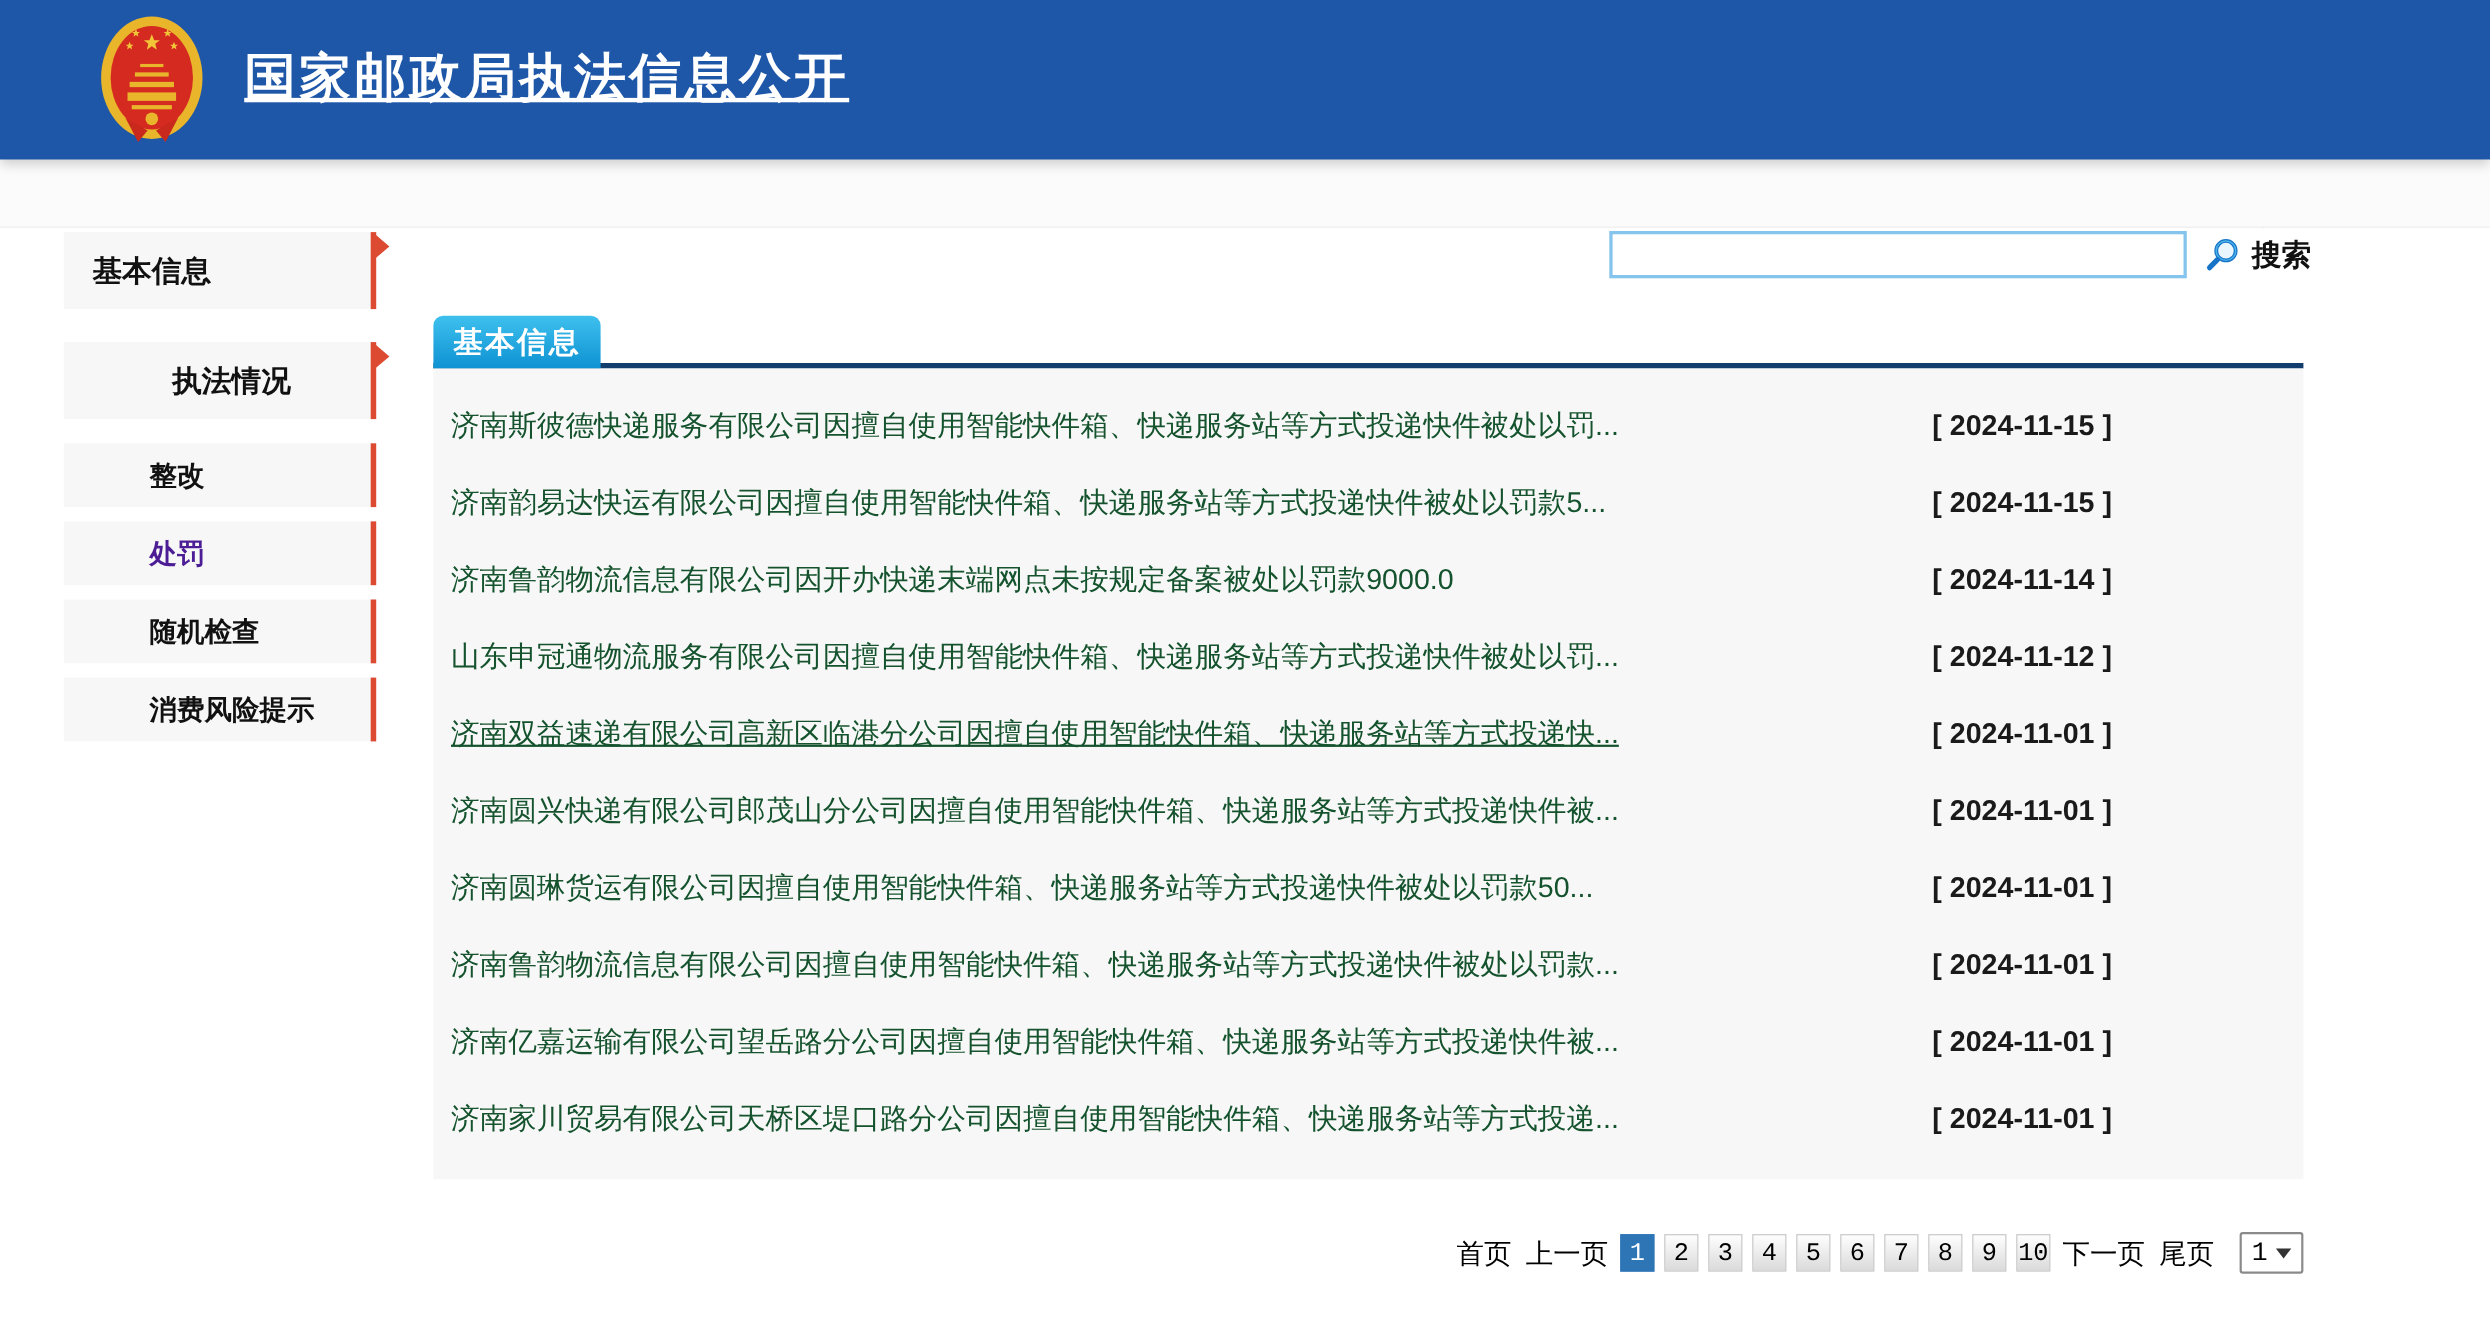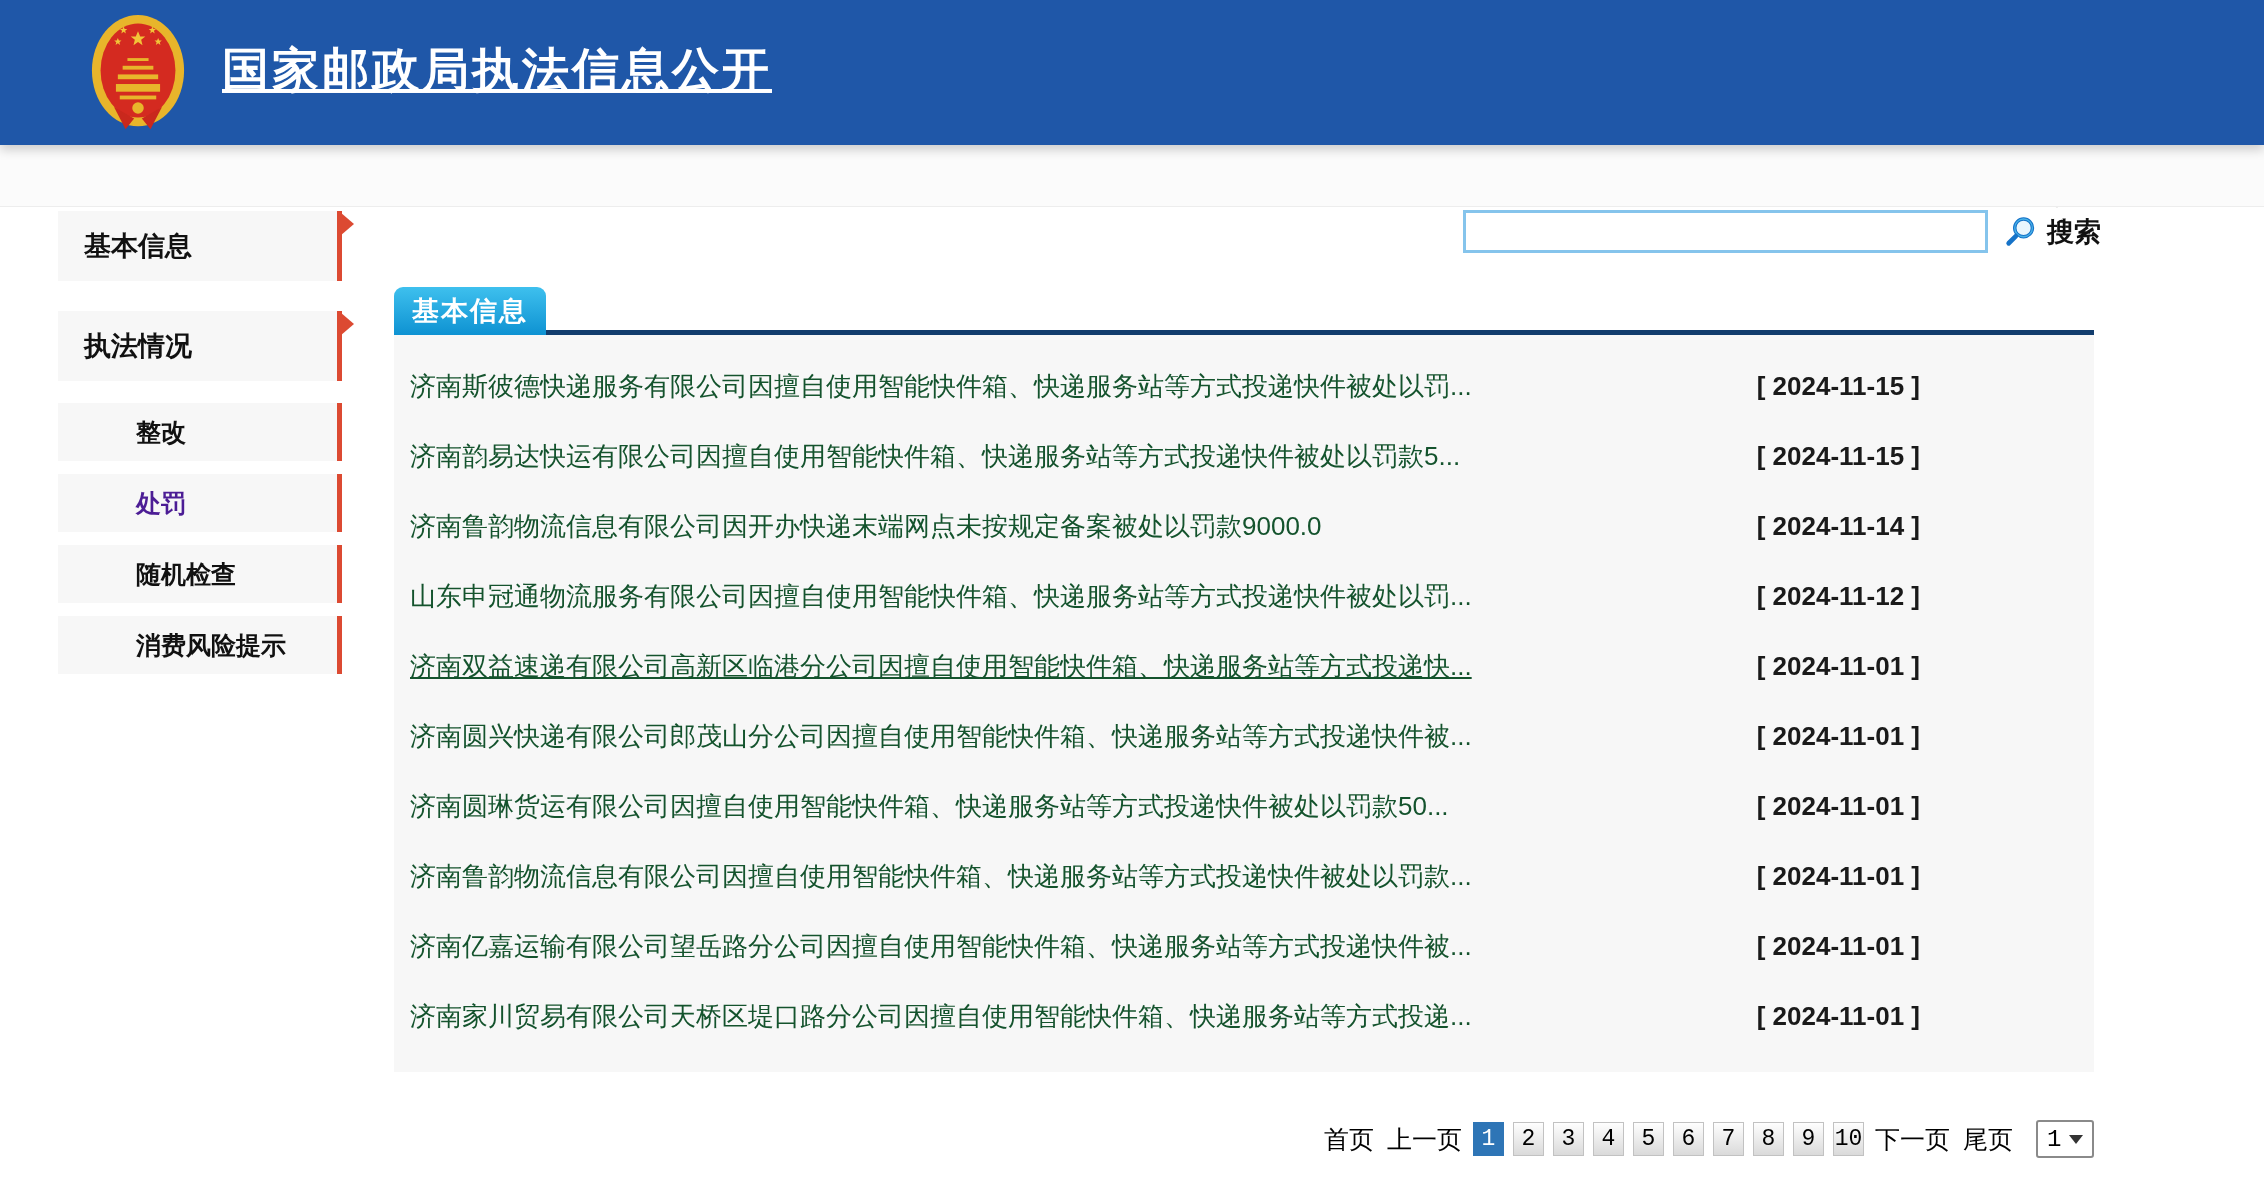--- a/index.html
+++ b/index.html
@@ -21,21 +21,21 @@
                background:#fbfbfb; border-bottom:1px solid #ededed; z-index:1; }
 
   
   .sidebar { position:absolute; left:58px; top:211px; width:284px; }
   .side-item { position:relative; background:#f7f7f7; border-right:5px solid #dc4a32;
                display:flex; align-items:center; color:#111; cursor:pointer; }
   .side-item.section { height:70px; margin-bottom:30px; font-size:27px; font-weight:bold;
                        padding-left:26px; }
   .side-item.sub { height:58px; margin-bottom:13px; font-size:25px; font-weight:bold;
                    padding-left:78px; }
-  .side-item.section:nth-child(2) { margin-bottom:22px; }
+  .side-item.section:nth-child(2) { margin-bottom:22px;justify-content:center; }
   .side-item.active { color:#4c1d95; }
   .side-arrow { position:absolute; right:-17px; top:1px; width:0; height:0;
                 border-top:12px solid transparent; border-bottom:12px solid transparent;
                 border-left:14px solid #dc4a32; }
 
   
   .search-input { position:absolute; left:1463px; top:210px; width:525px; height:43px;
                   border:3px solid #85c4ec; background:#fff; font-size:24px; padding:0 10px;
                   outline:none; }
   .search-btn { position:absolute; left:2002px; top:212px; height:40px; display:flex;

